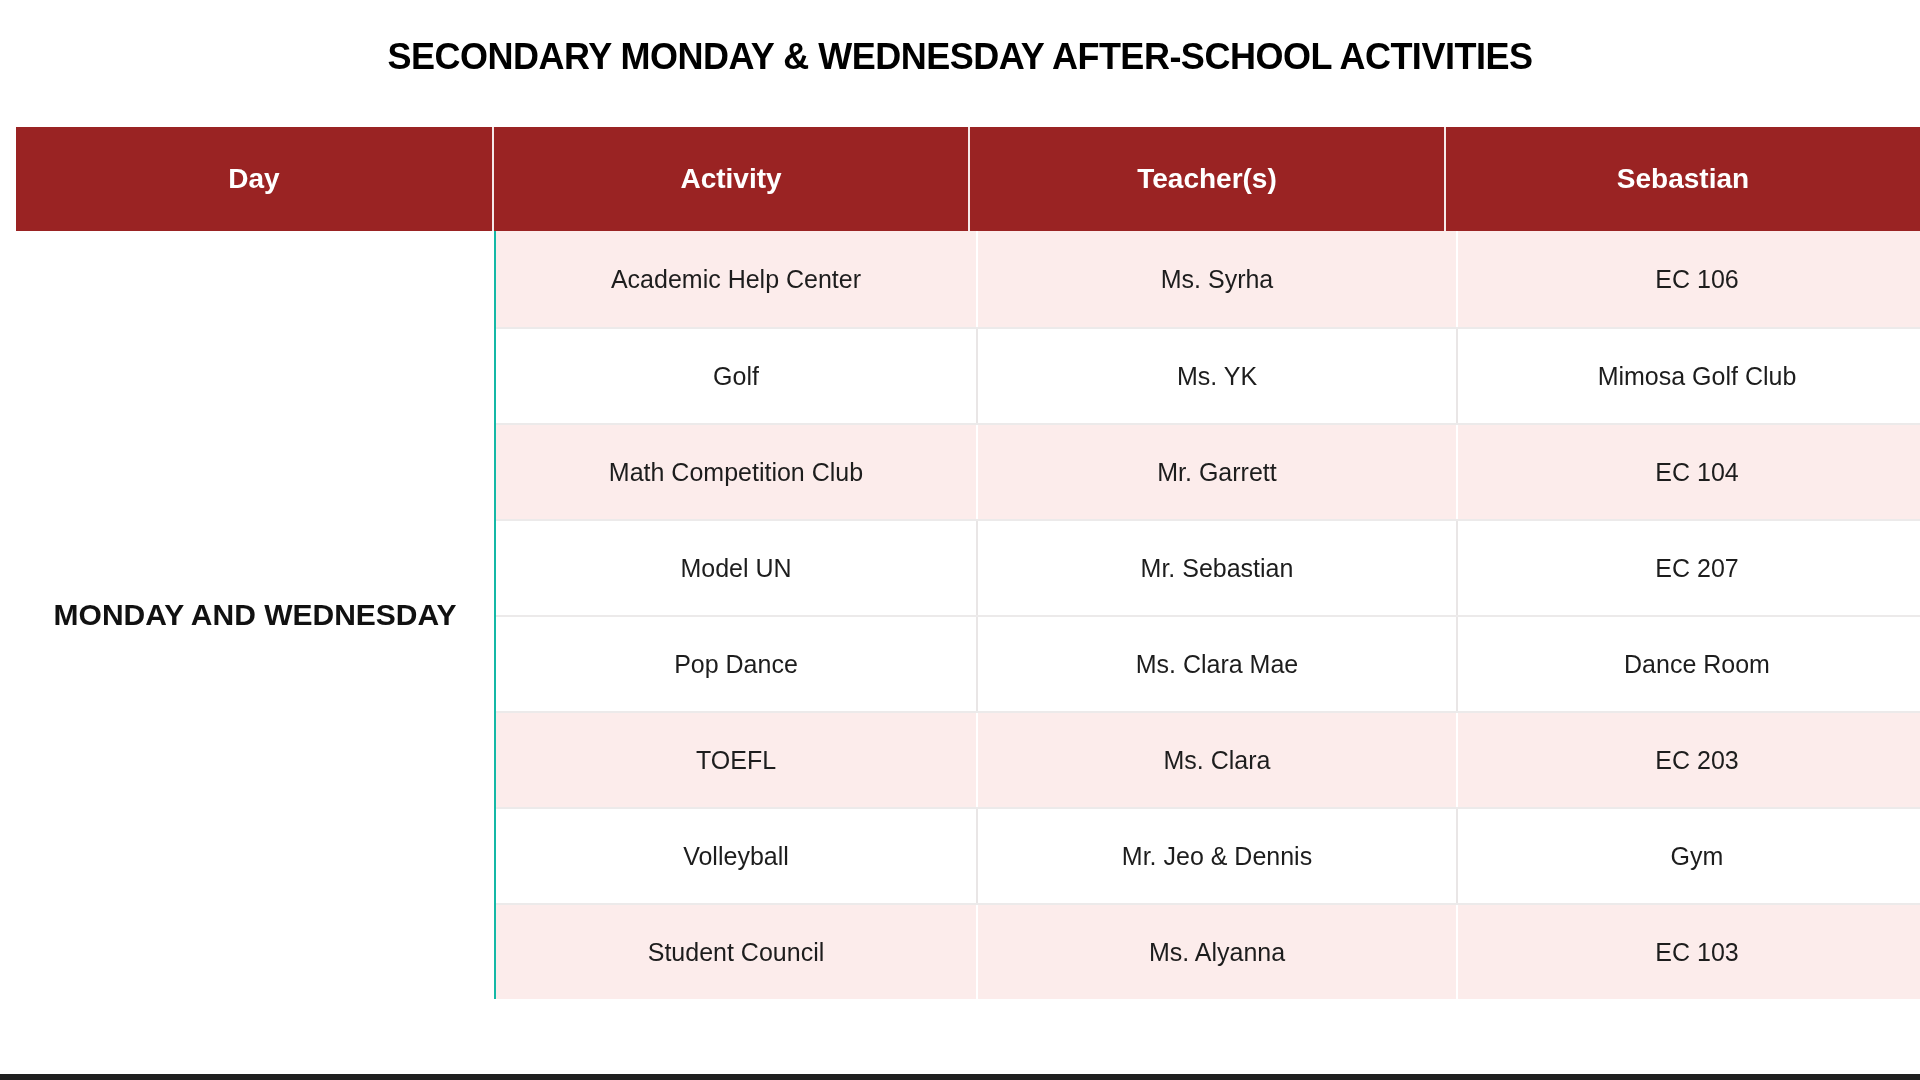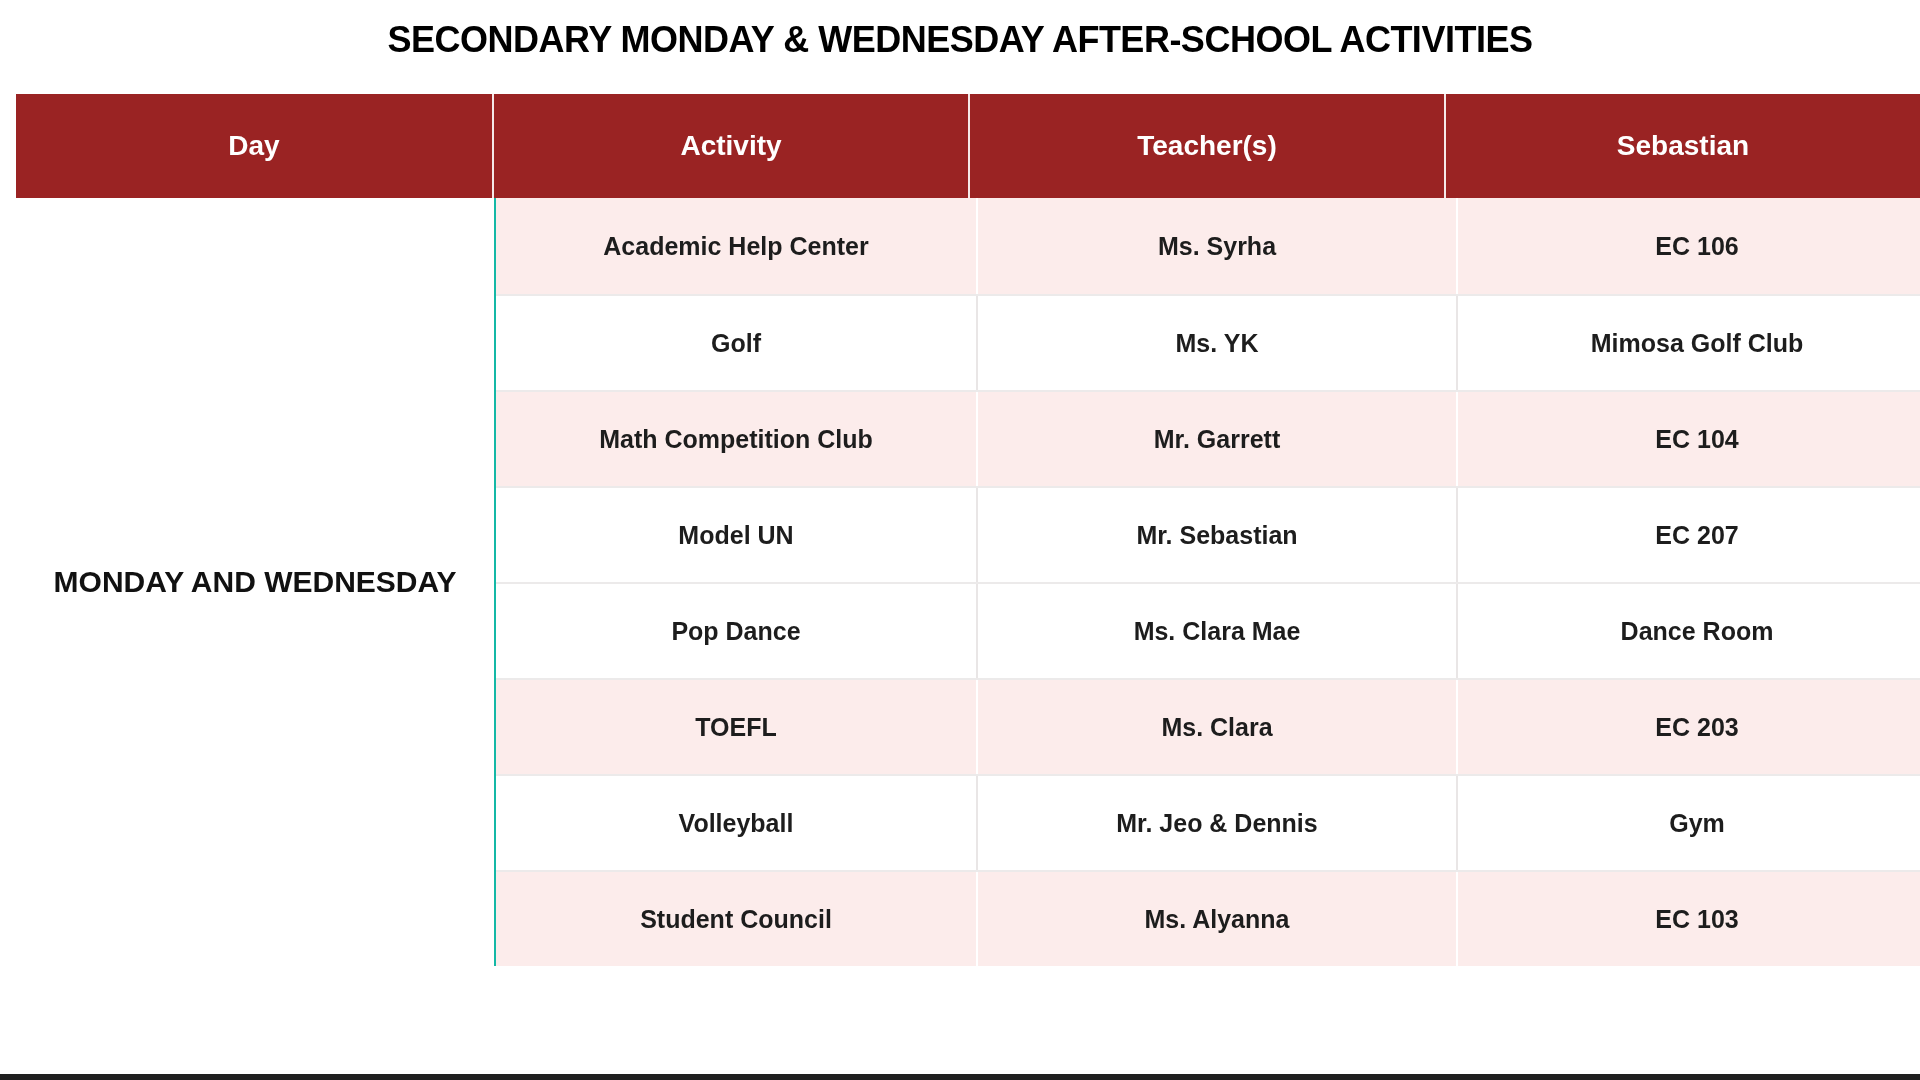--- a/index.html
+++ b/index.html
@@ -17,21 +17,21 @@
     font-family: "Liberation Sans", "DejaVu Sans", sans-serif;
     overflow: hidden;
   }
   .page {
     position: relative;
     width: 1920px;
     height: 1080px;
     background: #ffffff;
   }
   .title-band {
-    height: 94px;
+    height: 127px;
     display: flex;
     align-items: center;
     justify-content: center;
     padding-bottom: 14px;
   }
   .title {
     font-size: 36px;
     font-weight: 700;
     letter-spacing: -0.5px;
     color: #000000;
@@ -80,21 +80,21 @@
     background: var(--row-bg);
     border-top: 2px solid #eceaea;
   }
   .data-row:first-child { border-top: none; }
   .data-row.alt { background: var(--row-alt-bg); }
   .data-row .cell {
     display: flex;
     align-items: center;
     justify-content: center;
     font-size: 25px;
-    font-weight: 700;
+    font-weight: 400;
     color: #1d1d1d;
     border-left: 2px solid #e9e6e6;
     text-align: center;
   }
   .data-row .cell:first-child { border-left: none; }
   .data-row.alt .cell { border-left-color: #ffffff; }
   .bottom-bar {
     position: absolute;
     left: 0;
     bottom: 0;

